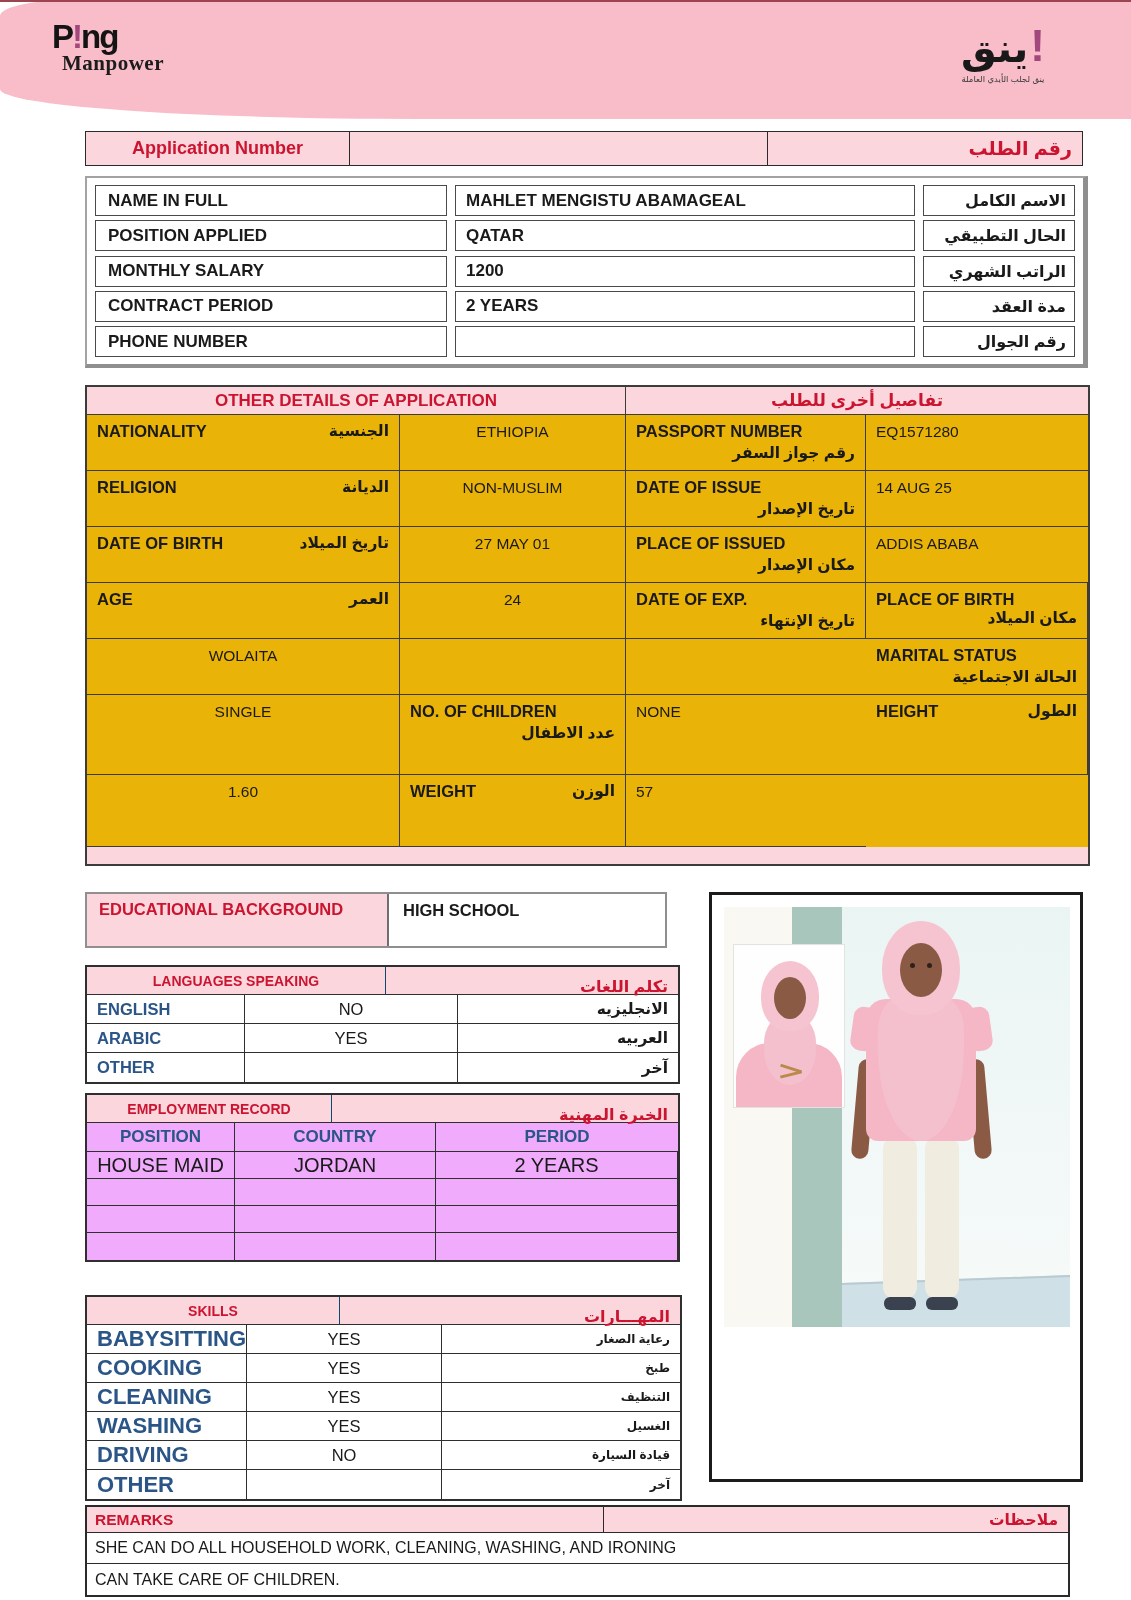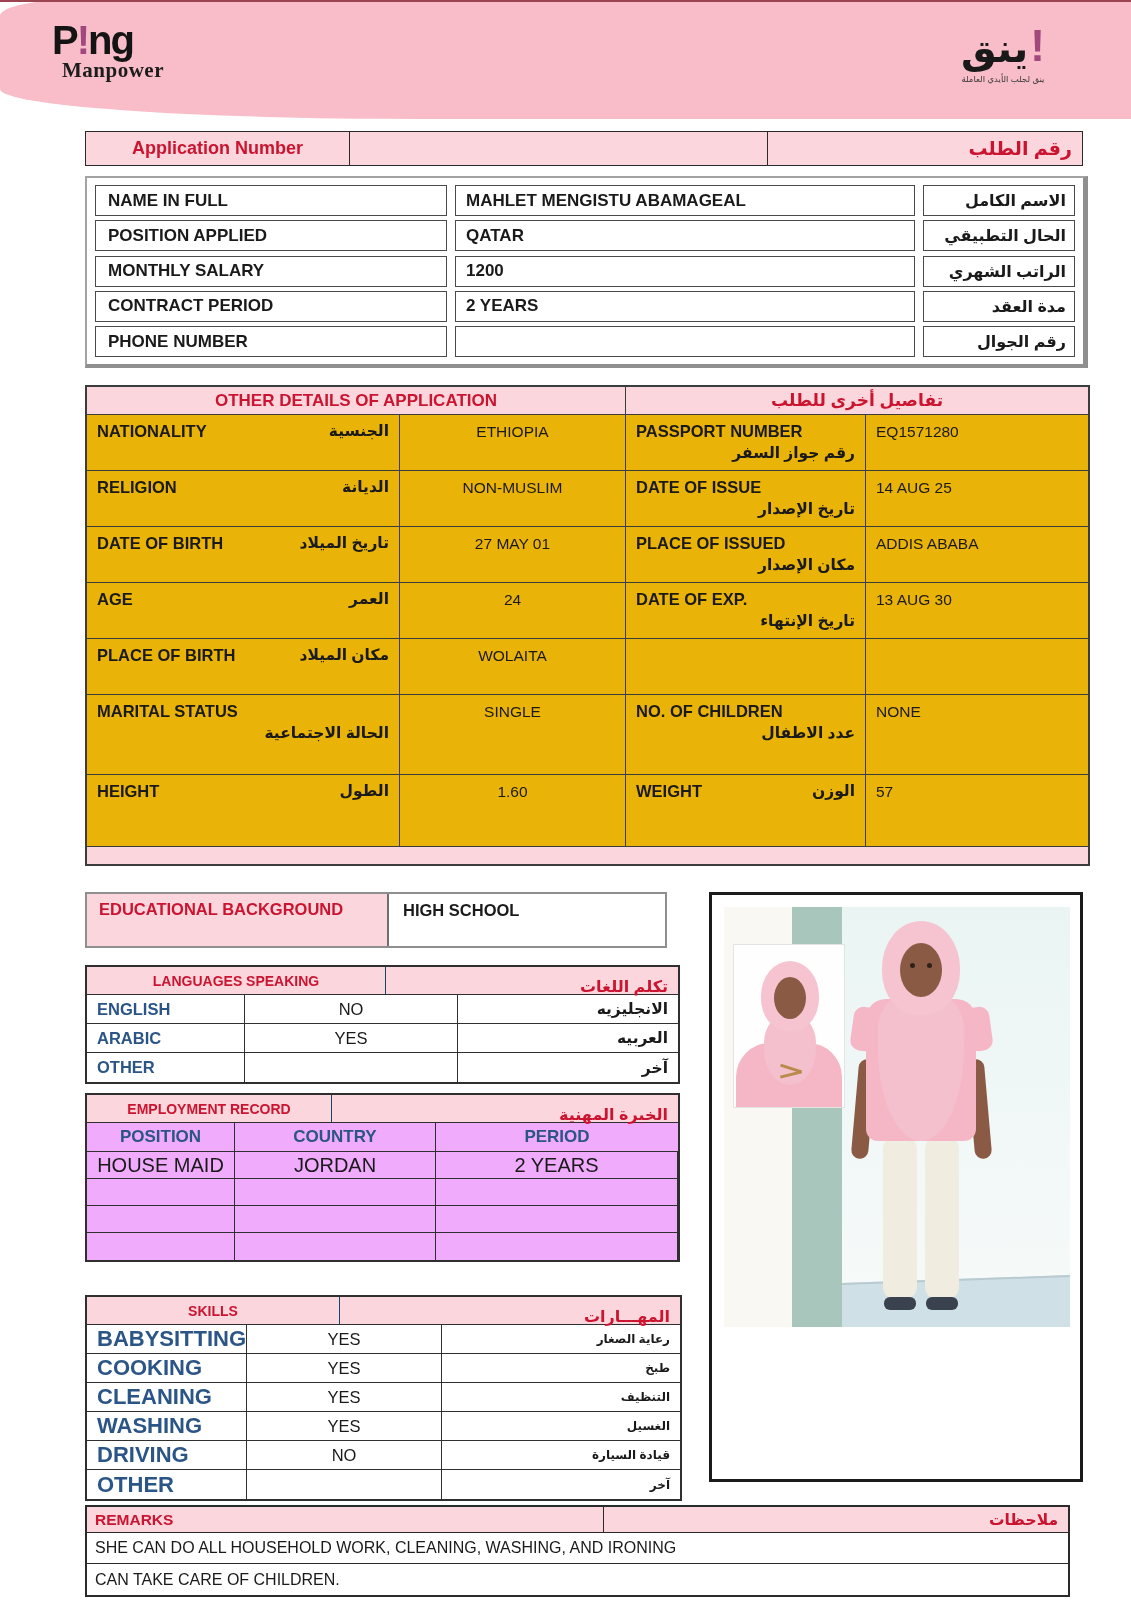--- a/index.html
+++ b/index.html
@@ -15,21 +15,21 @@
   
   .top-line { position:absolute; left:0; top:0; width:100%; height:2px; background:#9c4550; z-index:6; }
   .banner {
     position:absolute; left:0; top:0; width:100%; height:119px;
     background:#f8bdc8;
     border-top-left-radius:70px 16px;
     border-bottom-left-radius:420px 30px;
     z-index:1;
   }
   .logo-en { position:absolute; left:52px; top:20px; z-index:2; }
-  .logo-word { font-size:40px; font-weight:bold; letter-spacing:-2px; color:#141414; line-height:1; }
+  .logo-word { font-size:33px; font-weight:bold; letter-spacing:-2px; color:#141414; line-height:1; }
   .logo-word .excl { color:#a2487e; }
   .logo-sub { font-family:"Liberation Serif","DejaVu Serif",serif; font-weight:bold; font-size:21px; color:#1c1c1c; margin:-2px 0 0 10px; letter-spacing:0.5px; }
   .logo-ar { position:absolute; right:86px; top:28px; z-index:2; text-align:center; }
   .logo-ar-main { display:flex; align-items:flex-start; justify-content:center; line-height:1; }
   .logo-ar-word { font-size:40px; font-weight:bold; color:#191919; }
   .logo-ar-excl { font-size:44px; font-weight:bold; color:#a2487e; margin-left:2px; transform:translateY(-4px); }
   .logo-ar-tag { font-size:8.5px; color:#3a3a3a; margin-top:2px; letter-spacing:0.3px; }
 
   
   .app-row {
@@ -240,21 +240,20 @@
   <div class="od-cell br od-vc">27 MAY 01</div>
   <div class="od-cell br od-l stack"><span>PLACE OF ISSUED</span><span class="ar-part">مكان الإصدار</span></div>
   <div class="od-cell od-vl">ADDIS ABABA</div>
 
   <div class="od-cell br od-l">
       <span>AGE</span>
       <span class="ar-part">العمر</span>
     </div>
   <div class="od-cell br od-vc">24</div>
   <div class="od-cell br od-l stack"><span>DATE OF EXP.</span><span class="ar-part">تاريخ الإنتهاء</span></div>
-  <div class="od-cell od-vl">13 AUG 30</div>
 
   <div class="od-cell br od-l">
       <span>PLACE OF BIRTH</span>
       <span class="ar-part">مكان الميلاد</span>
     </div>
   <div class="od-cell br od-vc">WOLAITA</div>
   <div class="od-cell br od-l stack"><span></span><span class="ar-part"></span></div>
   <div class="od-cell od-vl"></div>
 
   <div class="od-cell br od-l stack"><span>MARITAL STATUS</span><span class="ar-part">الحالة الاجتماعية</span></div>

